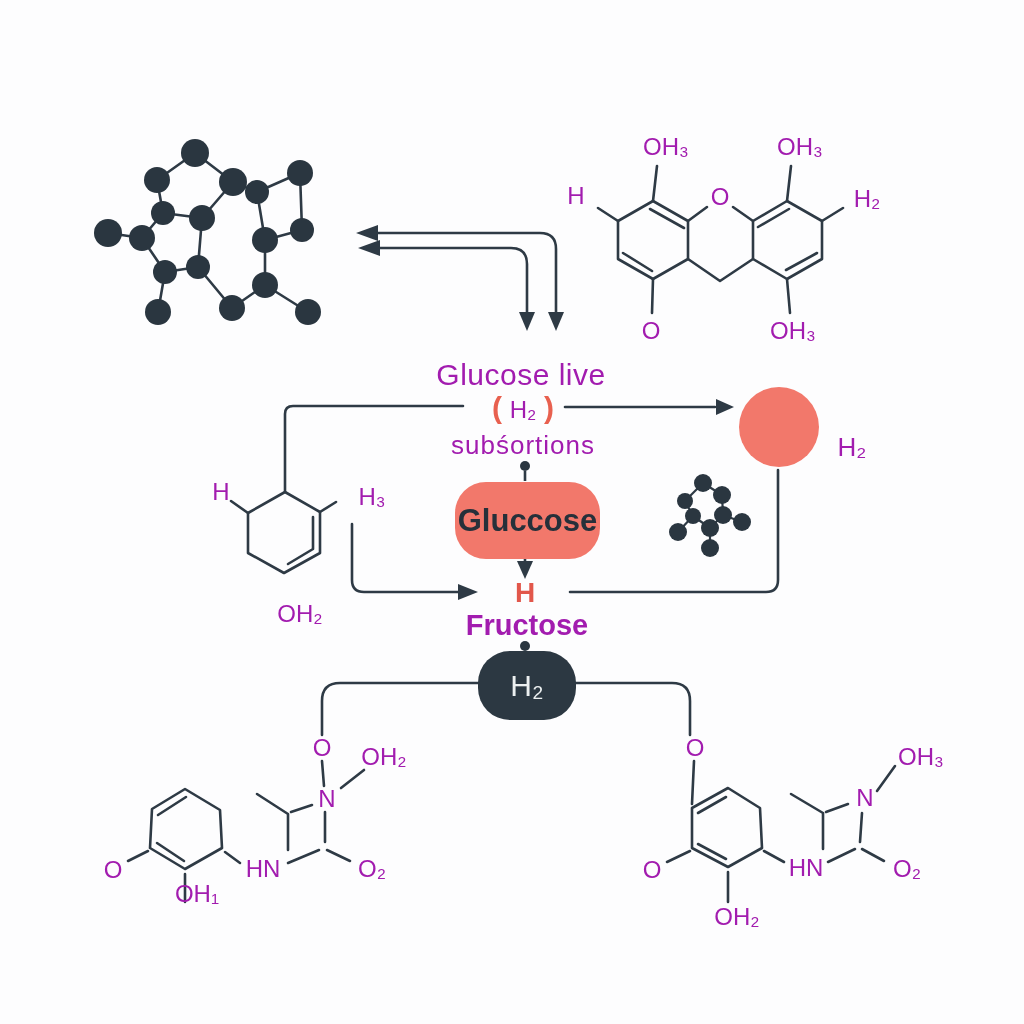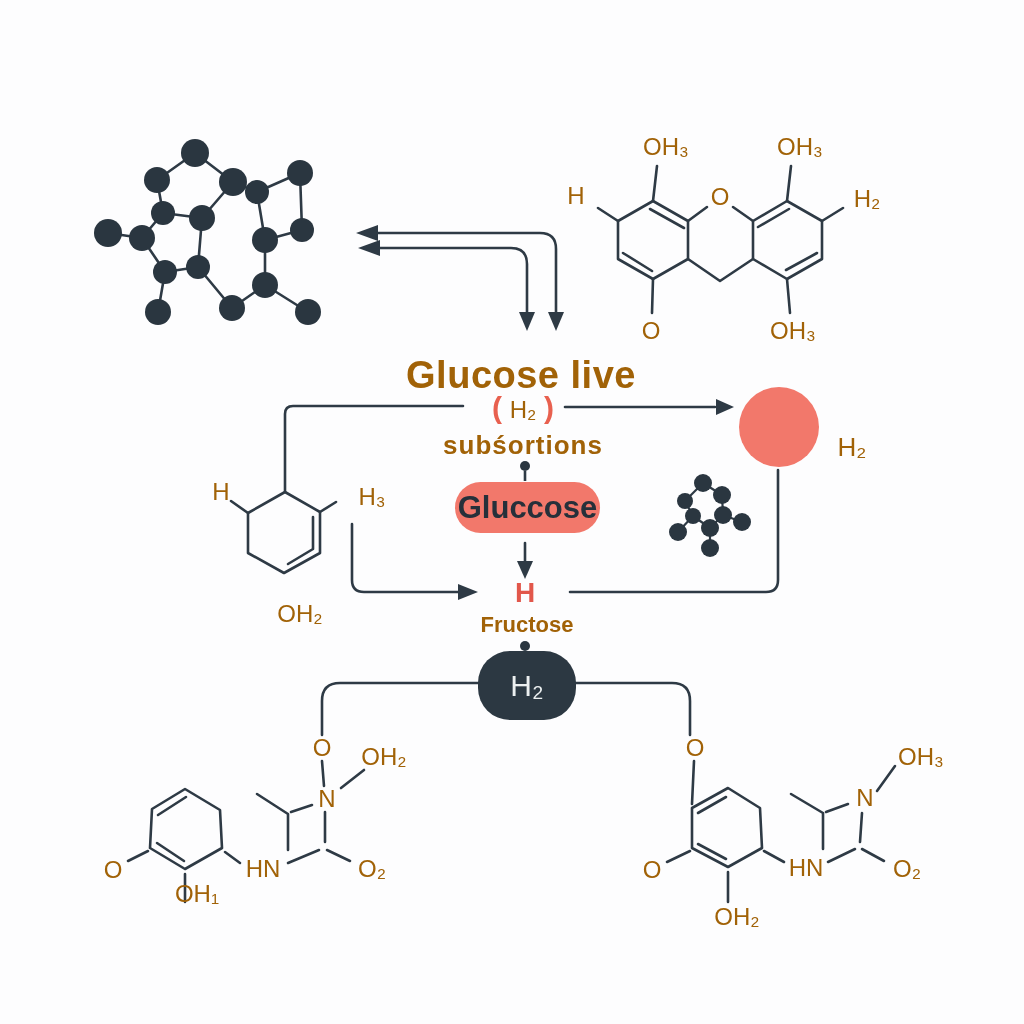--- a/index.html
+++ b/index.html
@@ -3,33 +3,33 @@
 <meta charset="utf-8">
 <style>
   html,body{margin:0;padding:0;background:#ffffff;}
   .canvas{
     position:relative;width:1024px;height:1024px;background:#fdfdfe;
     font-family:"Liberation Sans","DejaVu Sans",sans-serif;color:#2e3a45;overflow:hidden;
   }
   svg.layer{position:absolute;left:0;top:0;}
   .lbl{
     position:absolute;transform:translate(-50%,-50%);
-    font-size:24px;line-height:1;white-space:nowrap;color:#a16207;
+    font-size:24px;line-height:1;white-space:nowrap;color:#a21caf;
     font-family:"Liberation Sans","DejaVu Sans",sans-serif;
   }
-  .heading{font-size:38px;font-weight:bold;letter-spacing:.5px;}
-  .subheading{font-size:26px;font-weight:700;letter-spacing:1px;}
+  .heading{font-size:30px;font-weight:normal;letter-spacing:.5px;}
+  .subheading{font-size:26px;font-weight:400;letter-spacing:1px;}
   .paren{font-size:30px;font-weight:600;color:#e8604f;}
   .h-red{font-size:28px;font-weight:bold;color:#e2574b;}
-  .fructose{font-size:22px;font-weight:bold;}
+  .fructose{font-size:29px;font-weight:bold;}
   .pill{
     position:absolute;display:flex;align-items:center;justify-content:center;
   }
   .pill-glucose{
-    left:455px;top:482px;width:145px;height:51px;border-radius:31px;background:#f2786b;
+    left:455px;top:482px;width:145px;height:77px;border-radius:31px;background:#f2786b;
   }
   .pill-glucose span{font-size:31px;font-weight:bold;color:#26303a;}
   .pill-h2{
     left:478px;top:651px;width:98px;height:69px;border-radius:32px;background:#2c3842;
   }
   .pill-h2 span{font-size:30px;color:#eceff0;}
   .red-circle{
     position:absolute;left:739px;top:387px;width:80px;height:80px;border-radius:50%;background:#f2786b;
   }
 </style>

